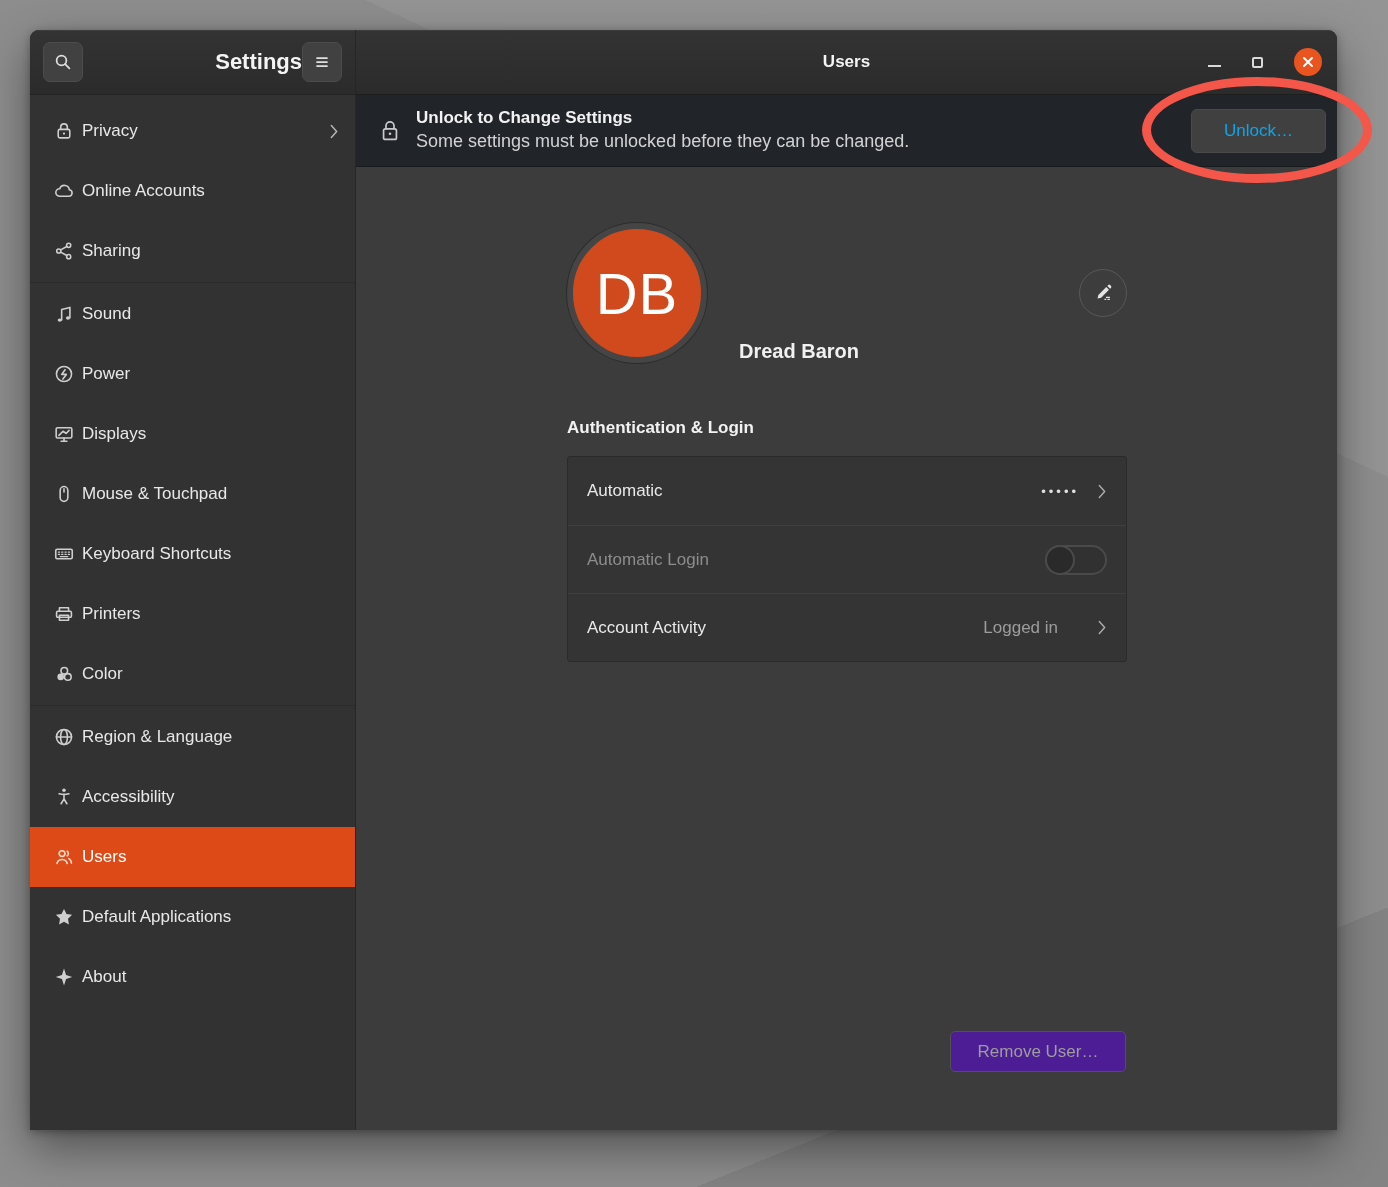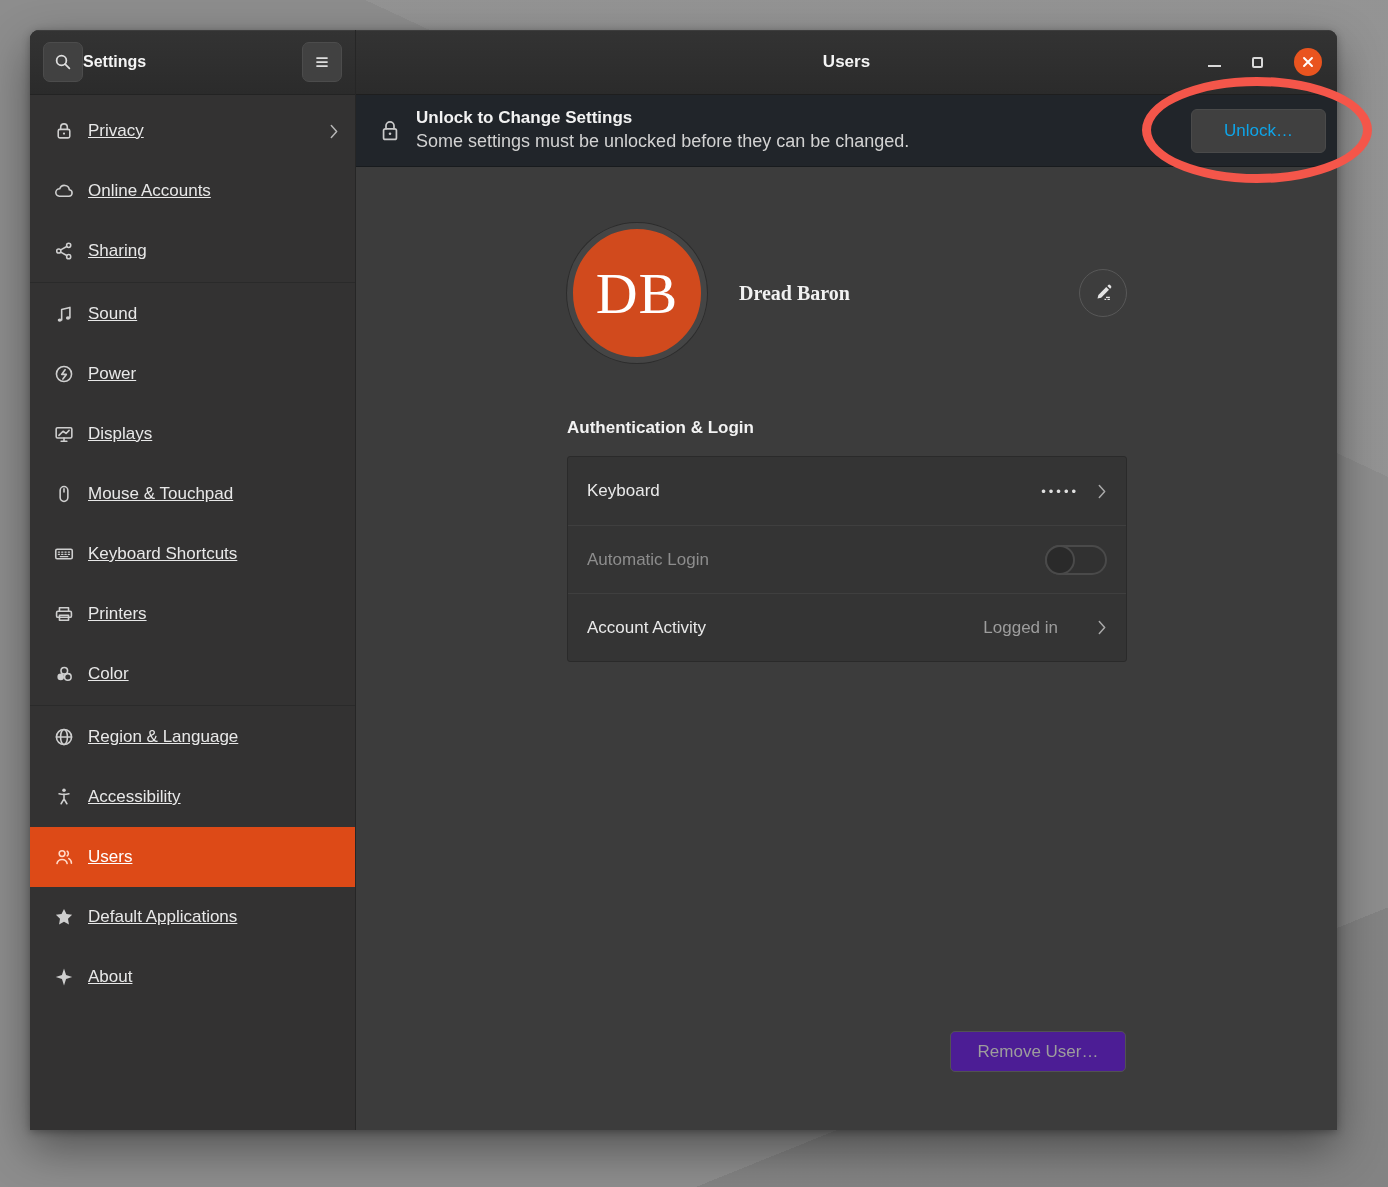--- a/index.html
+++ b/index.html
@@ -27,25 +27,25 @@
   .sidebar{width:325px; background:var(--sidebar-bg); display:flex; flex-direction:column;}
   .side-hdr{
     height:65px; flex:0 0 65px; display:flex; align-items:center; padding:0 13px;
     background:linear-gradient(#333333,#2b2b2b); border-bottom:1px solid #232323;
     box-shadow:inset 0 1px 0 rgba(255,255,255,.05);
   }
   .hdr-btn{
     width:40px;height:40px;border-radius:7px;background:#414141;border:1px solid #4c4c4c;
     display:flex;align-items:center;justify-content:center;color:#dedede;cursor:pointer;
   }
-  .side-title{flex:1;text-align:left;font-weight:700;font-size:16px;color:#f4f4f4;}
+  .side-title{flex:1;text-align:right;font-weight:700;font-size:22px;color:#f4f4f4;}
   .side-list{flex:1;padding-top:6px;overflow:hidden;}
   .side-item{
-    height:60px;display:flex;align-items:center;padding:0 16px 0 22px;gap:12px;
-    color:#e8e8e8;font-size:17px;cursor:pointer;text-decoration:underline;
+    height:60px;display:flex;align-items:center;padding:0 16px 0 22px;gap:6px;
+    color:#e8e8e8;font-size:17px;cursor:pointer;
   }
   .side-item .icn{width:24px;display:flex;justify-content:center;color:var(--icon);}
   .side-item.selected{background:var(--accent);color:#fff;}
   .side-item.selected .icn{color:#ffd9c8;}
   .side-sep{height:1px;background:#2a2a2a;margin:1px 0;}
   .side-chevron{margin-left:auto;color:#b5b5b5;display:flex;}
   
   .main{flex:1;display:flex;flex-direction:column;border-left:1px solid #262626;}
   .main-hdr{
     height:65px;flex:0 0 65px;position:relative;display:flex;align-items:center;
@@ -67,21 +67,21 @@
   .banner-title{font-weight:700;font-size:17px;color:#f2f2f2;line-height:1.35;}
   .banner-sub{font-size:18px;color:#d2d2d2;line-height:1.3;}
   .unlock-btn{
     position:absolute;right:11px;top:50%;transform:translateY(-50%);
     width:135px;height:44px;border-radius:6px;background:#404040;border:1px solid #4a4a4a;
     color:#0ea5e9;font-size:17px;display:flex;align-items:center;justify-content:center;cursor:pointer;
     font-family:inherit;
   }
   
   .content{flex:1;position:relative;background:var(--main-bg);}
-  .profile-row{position:absolute;left:211px;top:56px;width:560px;height:140px;display:flex;align-items:center;font-family:Liberation Serif, serif;}
+  .profile-row{position:absolute;left:211px;top:56px;width:560px;height:140px;display:flex;align-items:flex-end;}
   .avatar{
     width:140px;height:140px;border-radius:50%;background:var(--avatar);
     border:6px solid #454545;box-shadow:0 0 0 1px #2c2c2c;
     display:flex;align-items:center;justify-content:center;
     font-size:58px;font-weight:300;color:#fff;letter-spacing:1px;flex:0 0 auto;cursor:pointer;
   }
   .profile-name{margin-left:32px;font-size:20px;font-weight:700;color:#f1f1f1;}
   .edit-btn{
     position:absolute;right:0;top:50%;transform:translateY(-50%);
     width:48px;height:48px;border-radius:50%;background:#3d3d3d;border:1px solid #585858;
@@ -340,21 +340,21 @@
               <path d="M11.5 2.3l2.2 2.2.7-.7a1.1 1.1 0 0 0 0-1.5l-.7-.7a1.1 1.1 0 0 0-1.5 0z" fill="currentColor"></path>
               <path d="M9.2 13h1.4M11.6 13h1.9M10.4 11.4h3.1" stroke="currentColor" stroke-width="1"></path>
             </svg>
           </span>
         </div>
       </div>
 
       <div class="auth-heading">Authentication &amp; Login</div>
       <div class="card">
           <div class="card-row">
-            <span>Keyboard</span>
+            <span>Automatic</span>
             <span class="spacer"></span>
             <span class="row-value bright">•••••</span>
             <span class="row-chevron">
               <svg width="10" height="15" viewBox="0 0 8 14" fill="none" stroke="currentColor" stroke-width="1.4" stroke-linecap="round" stroke-linejoin="round">
                 <path d="M1.5 1.5L6.5 7l-5 5.5"></path>
               </svg>
             </span>
           </div>
           <div class="card-row disabled">
             <span>Automatic Login</span>

